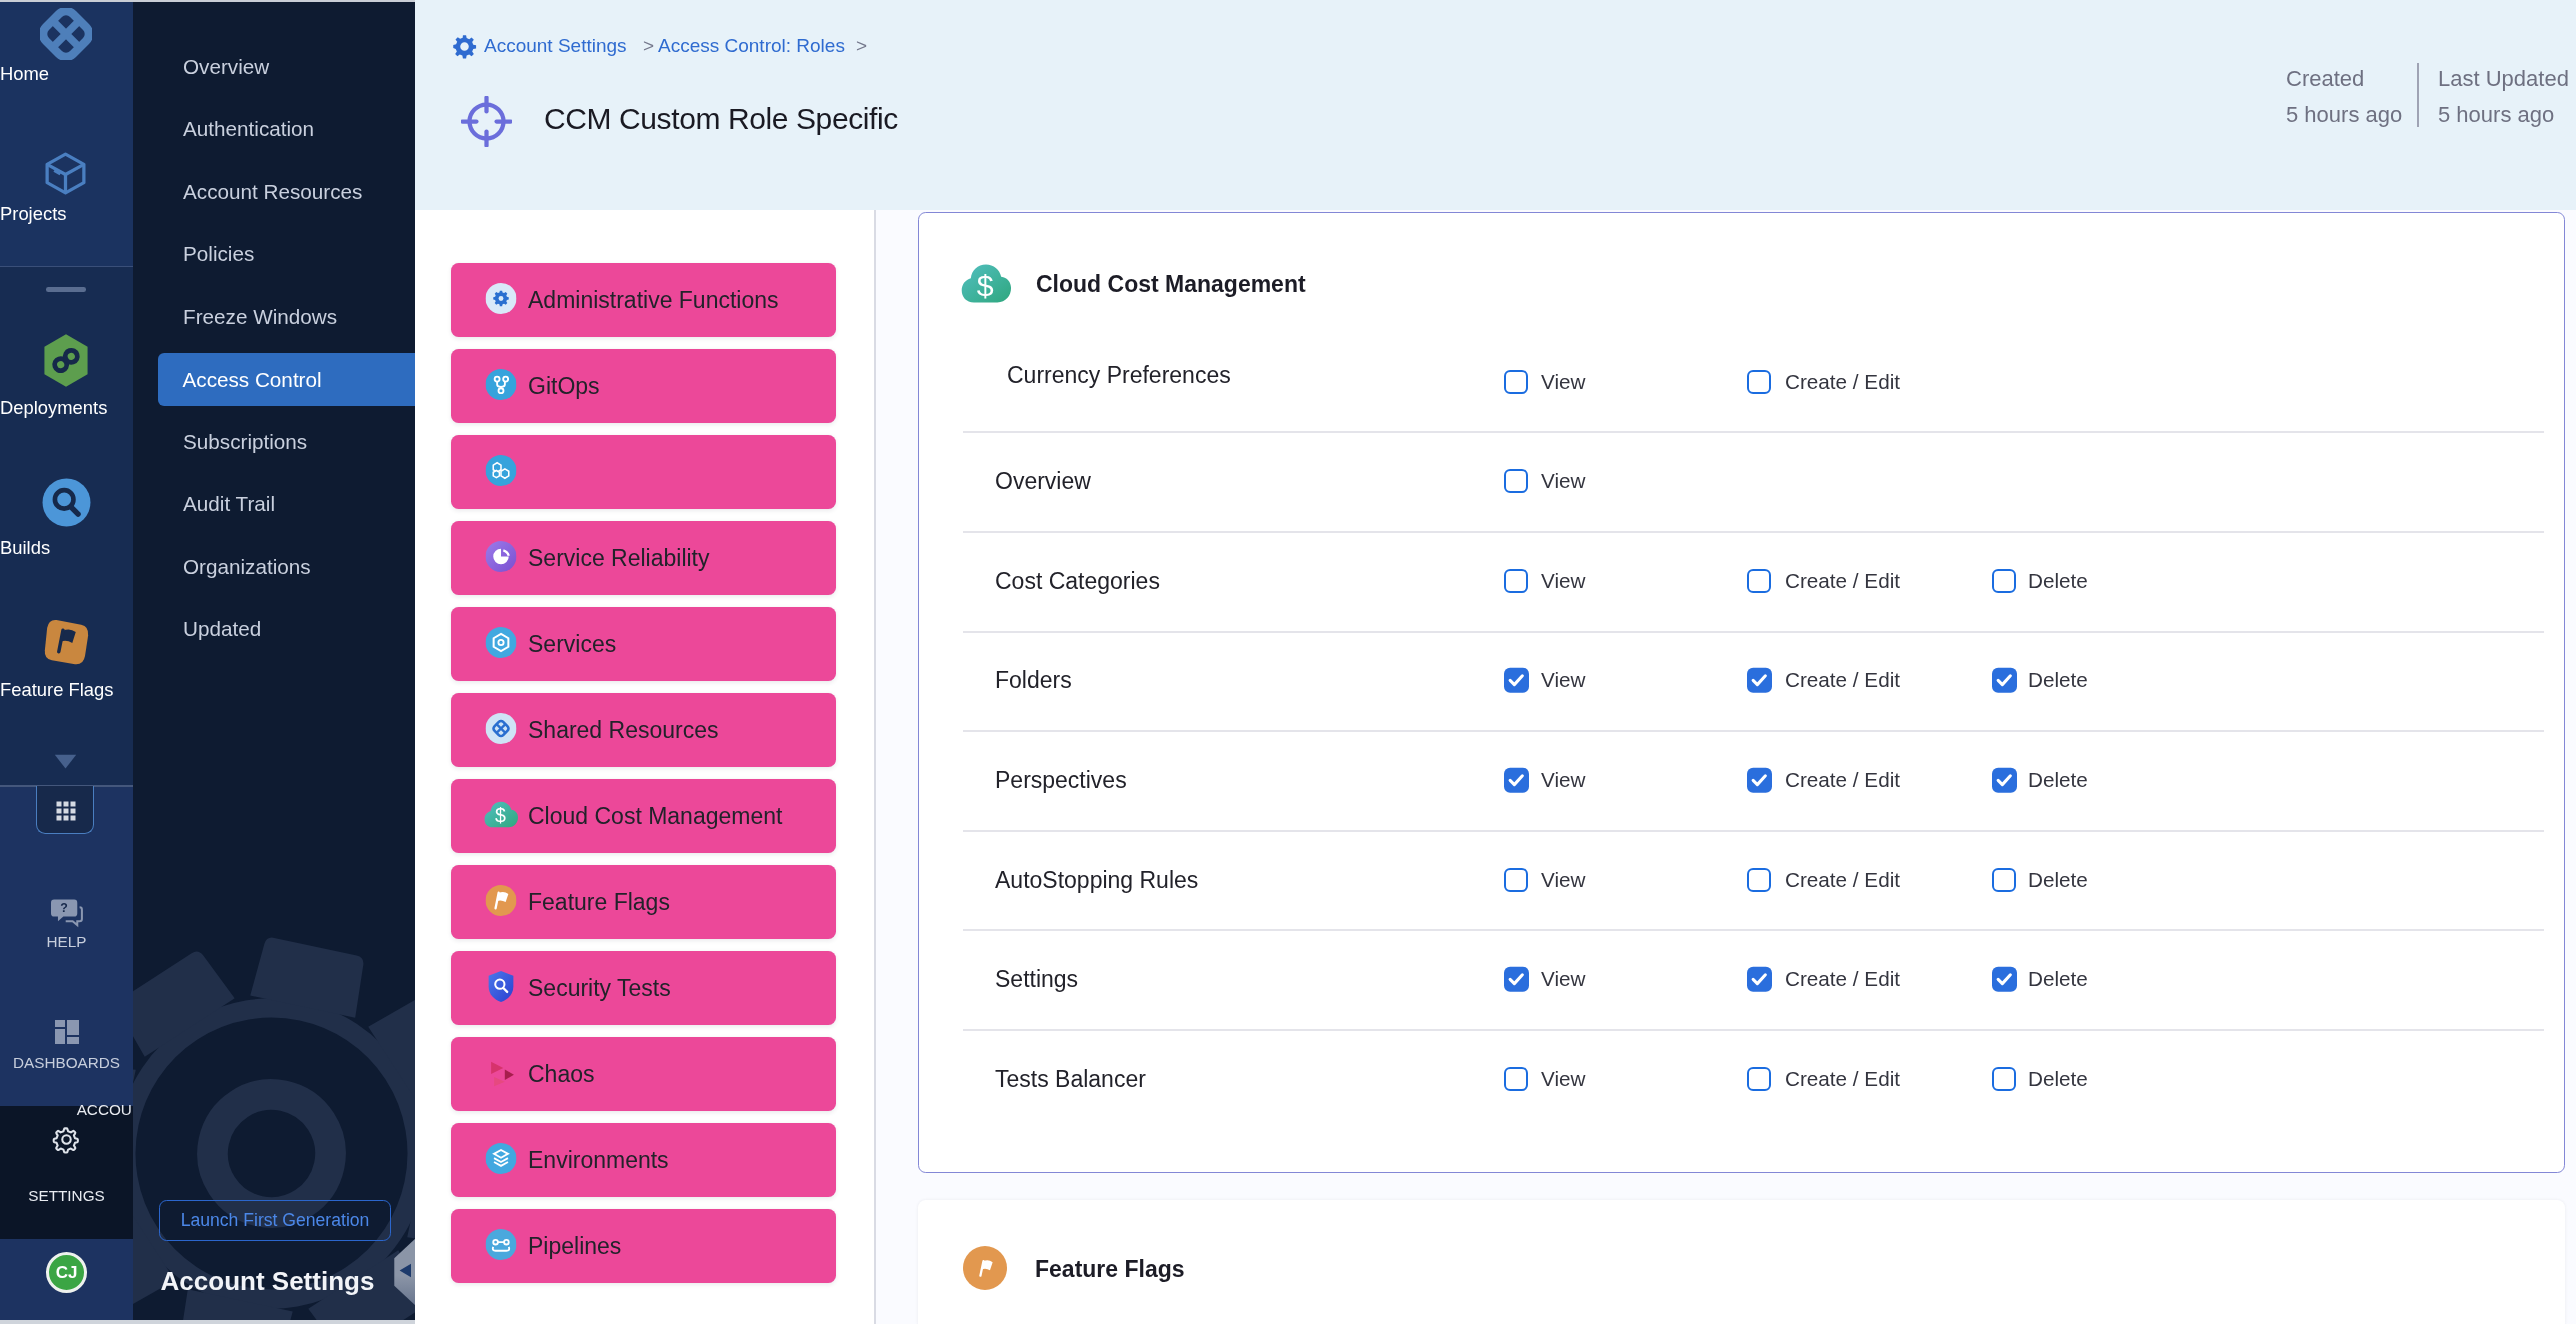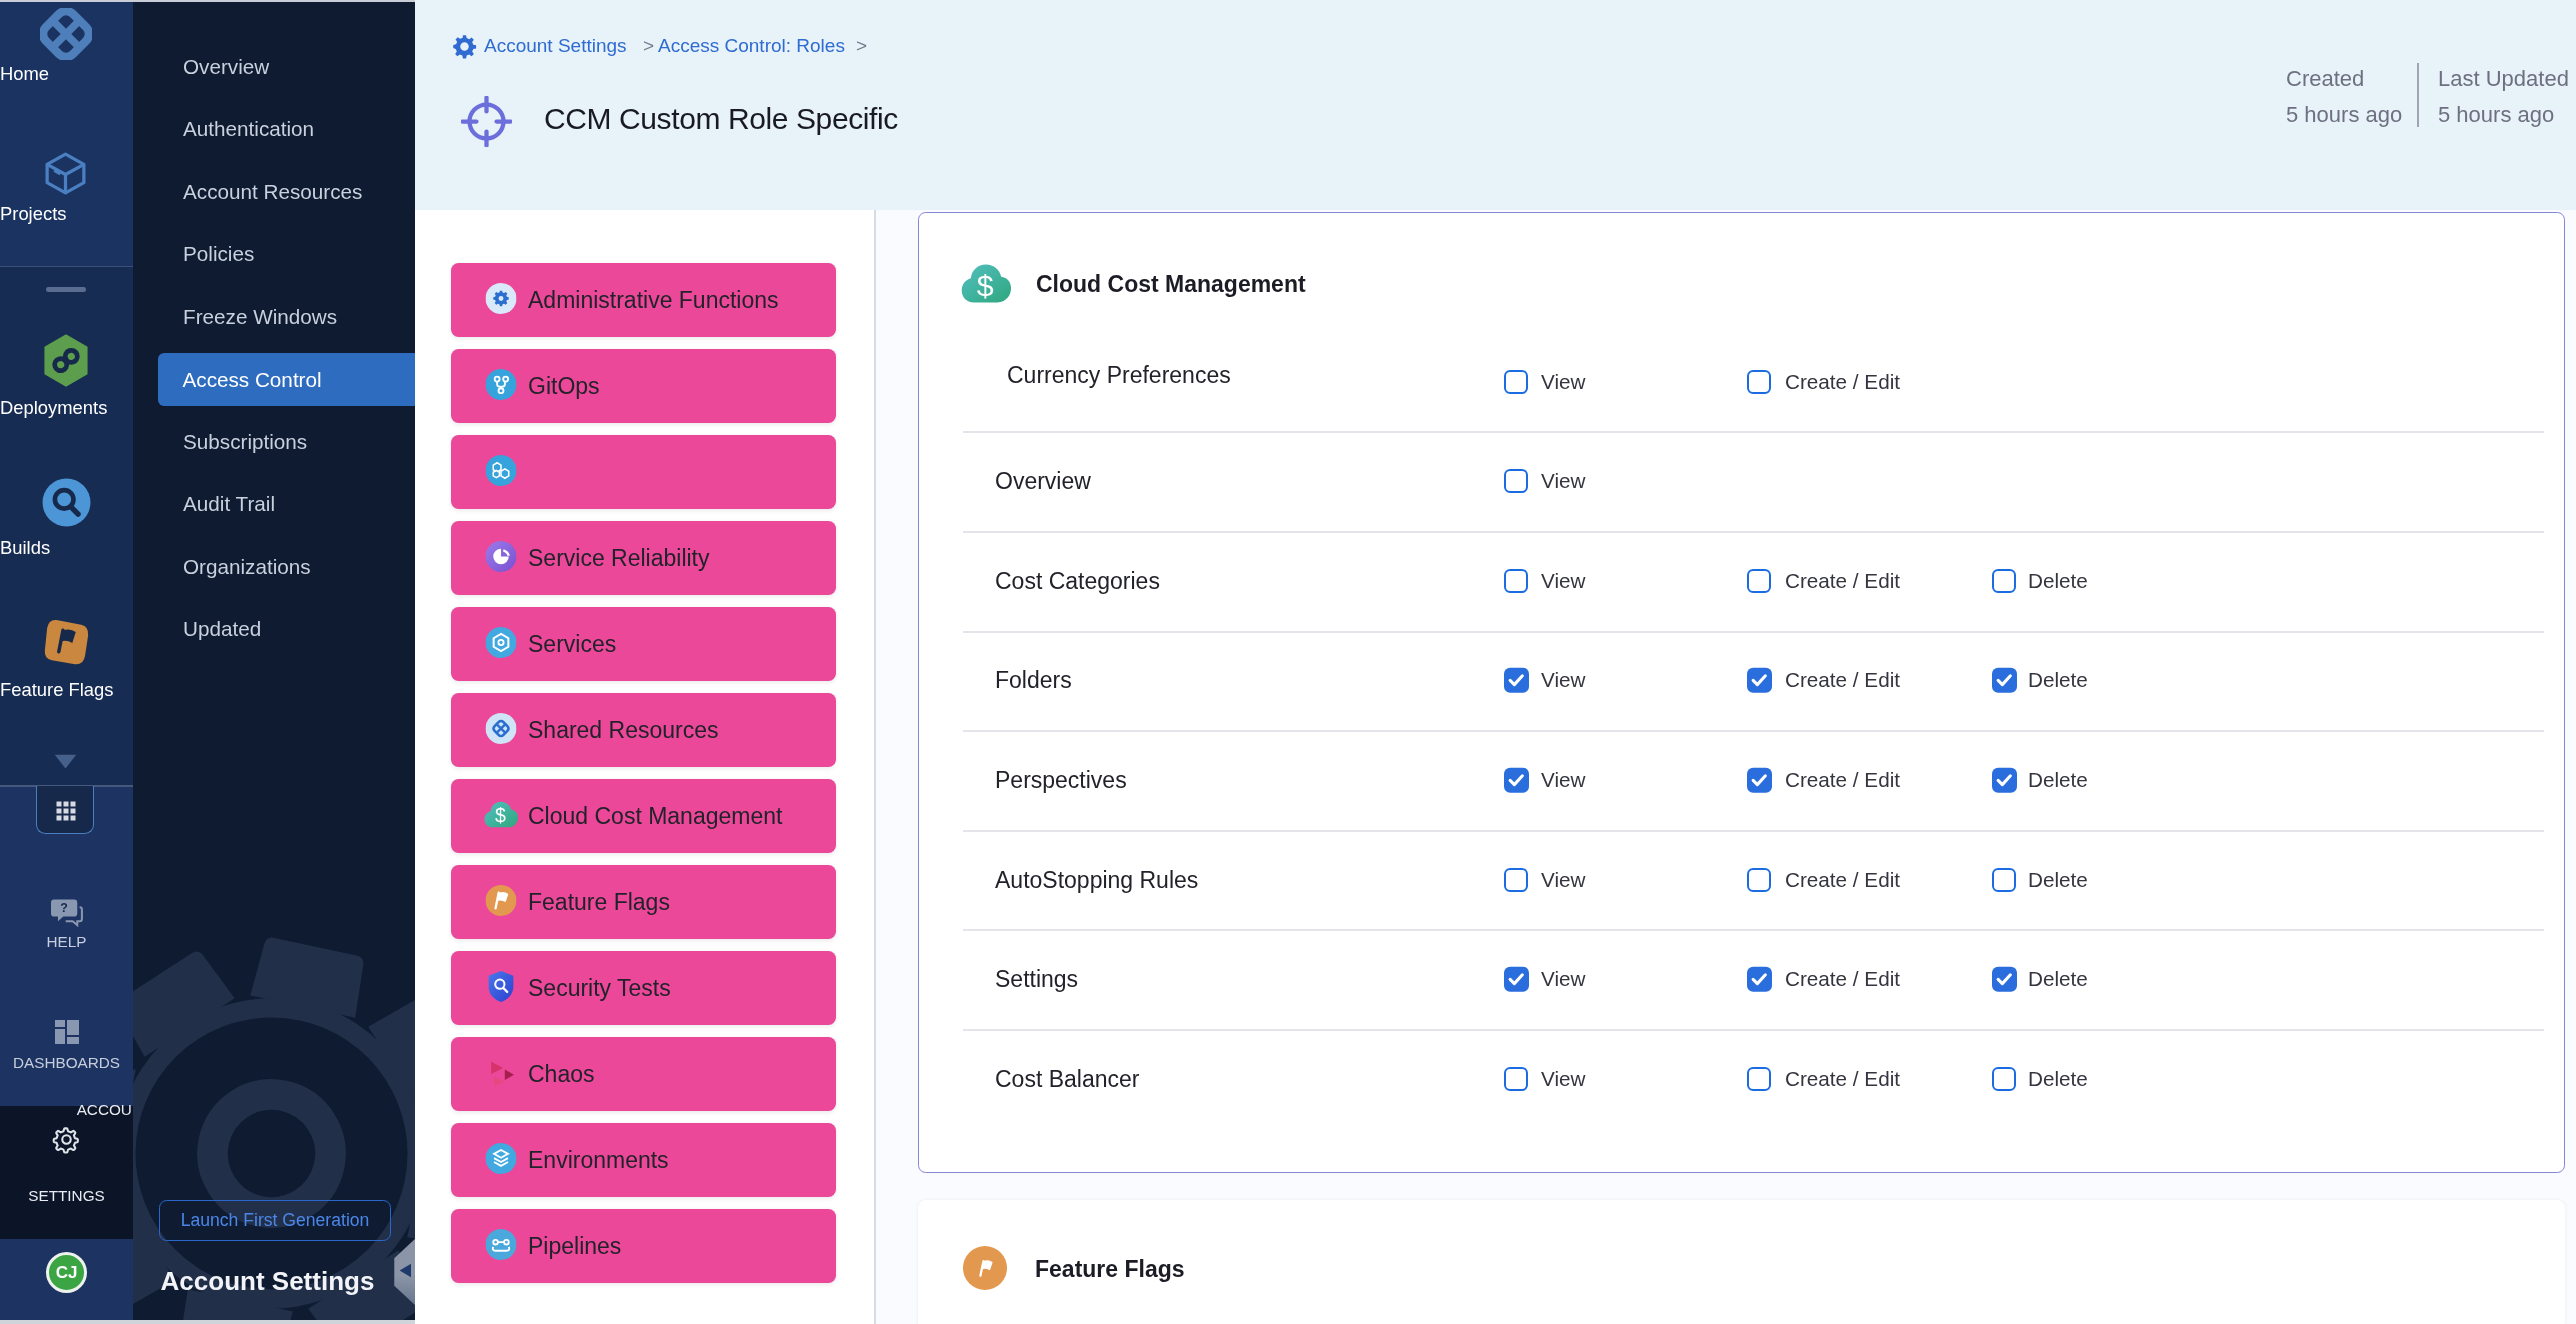--- a/index.html
+++ b/index.html
@@ -451,21 +451,21 @@
             </svg>
           </div>
           <div class="cblabel" style="left:866px; top:766px;">Create / Edit</div>
           <div class="cb on" style="left:1073px; top:766px;">
             <svg width="24.5" height="24.5" viewBox="0 0 32 32">
               <path d="M8 16.5 L13.5 22 L24 10.5" fill="none" stroke="#fff" stroke-width="4" stroke-linecap="round" stroke-linejoin="round"></path>
             </svg>
           </div>
           <div class="cblabel" style="left:1109px; top:766px;">Delete</div>
           <div class="psep" style="top:816px;"></div>
-          <div class="prow-label" style="top:866px;">Cost Balancer</div>
+          <div class="prow-label" style="top:866px;">Tests Balancer</div>
           <div class="cb" style="left:585px; top:866px;"></div>
           <div class="cblabel" style="left:622px; top:866px;">View</div>
           <div class="cb" style="left:828px; top:866px;"></div>
           <div class="cblabel" style="left:866px; top:866px;">Create / Edit</div>
           <div class="cb" style="left:1073px; top:866px;"></div>
           <div class="cblabel" style="left:1109px; top:866px;">Delete</div>
         </div>
     </div>
 
     <div id="panel2">

